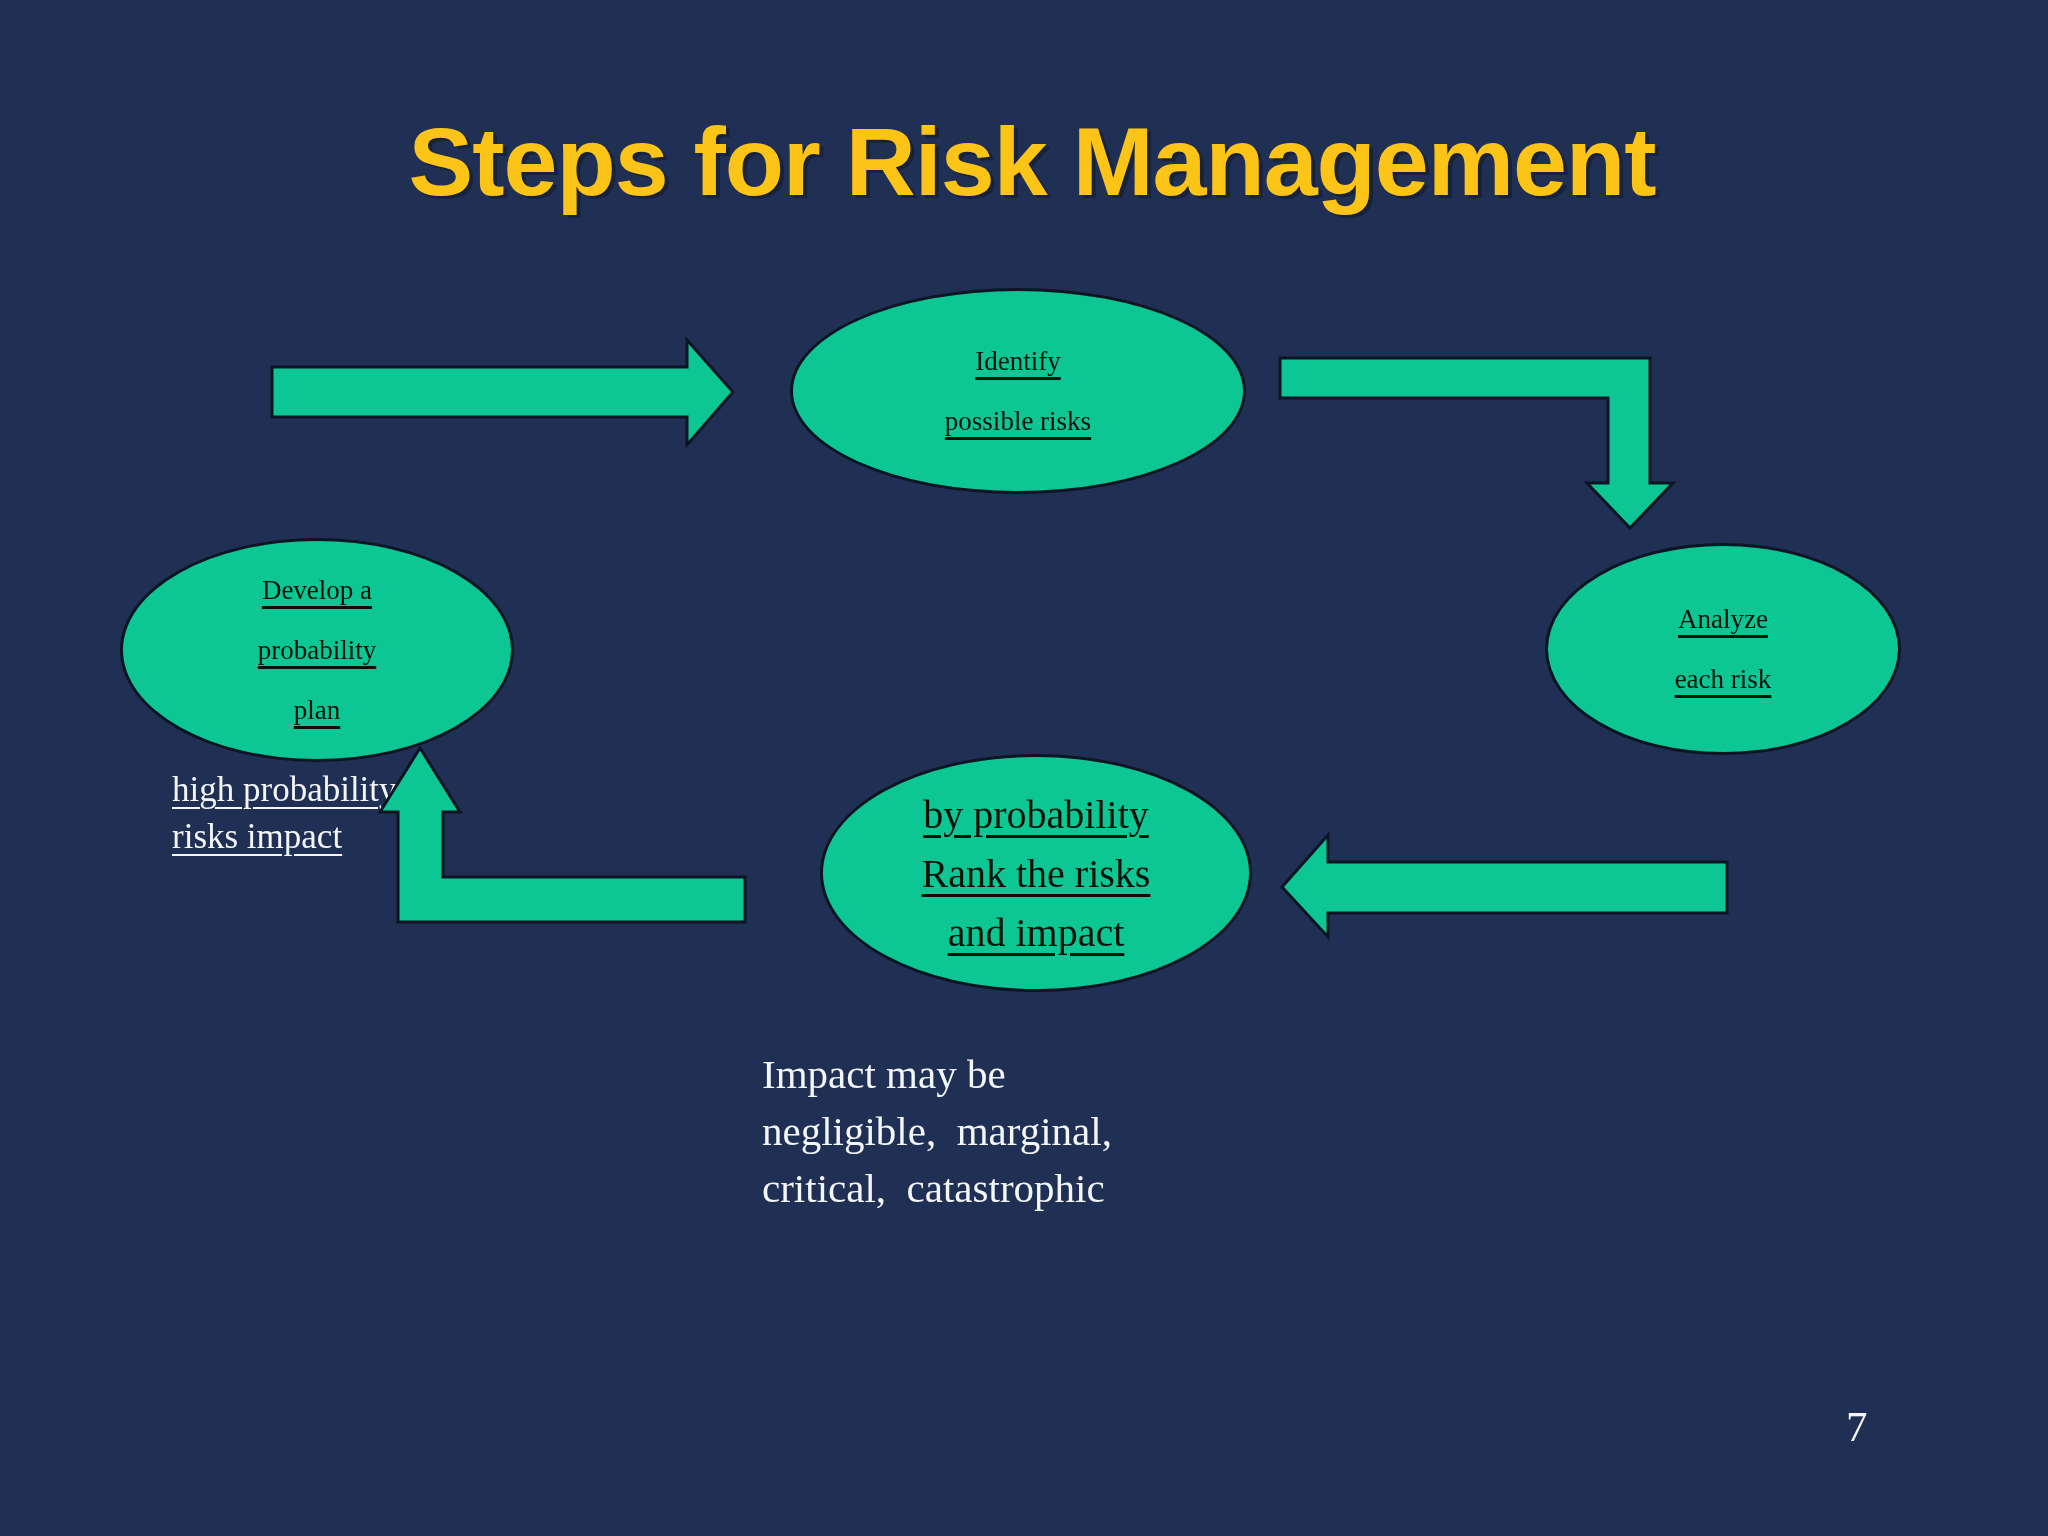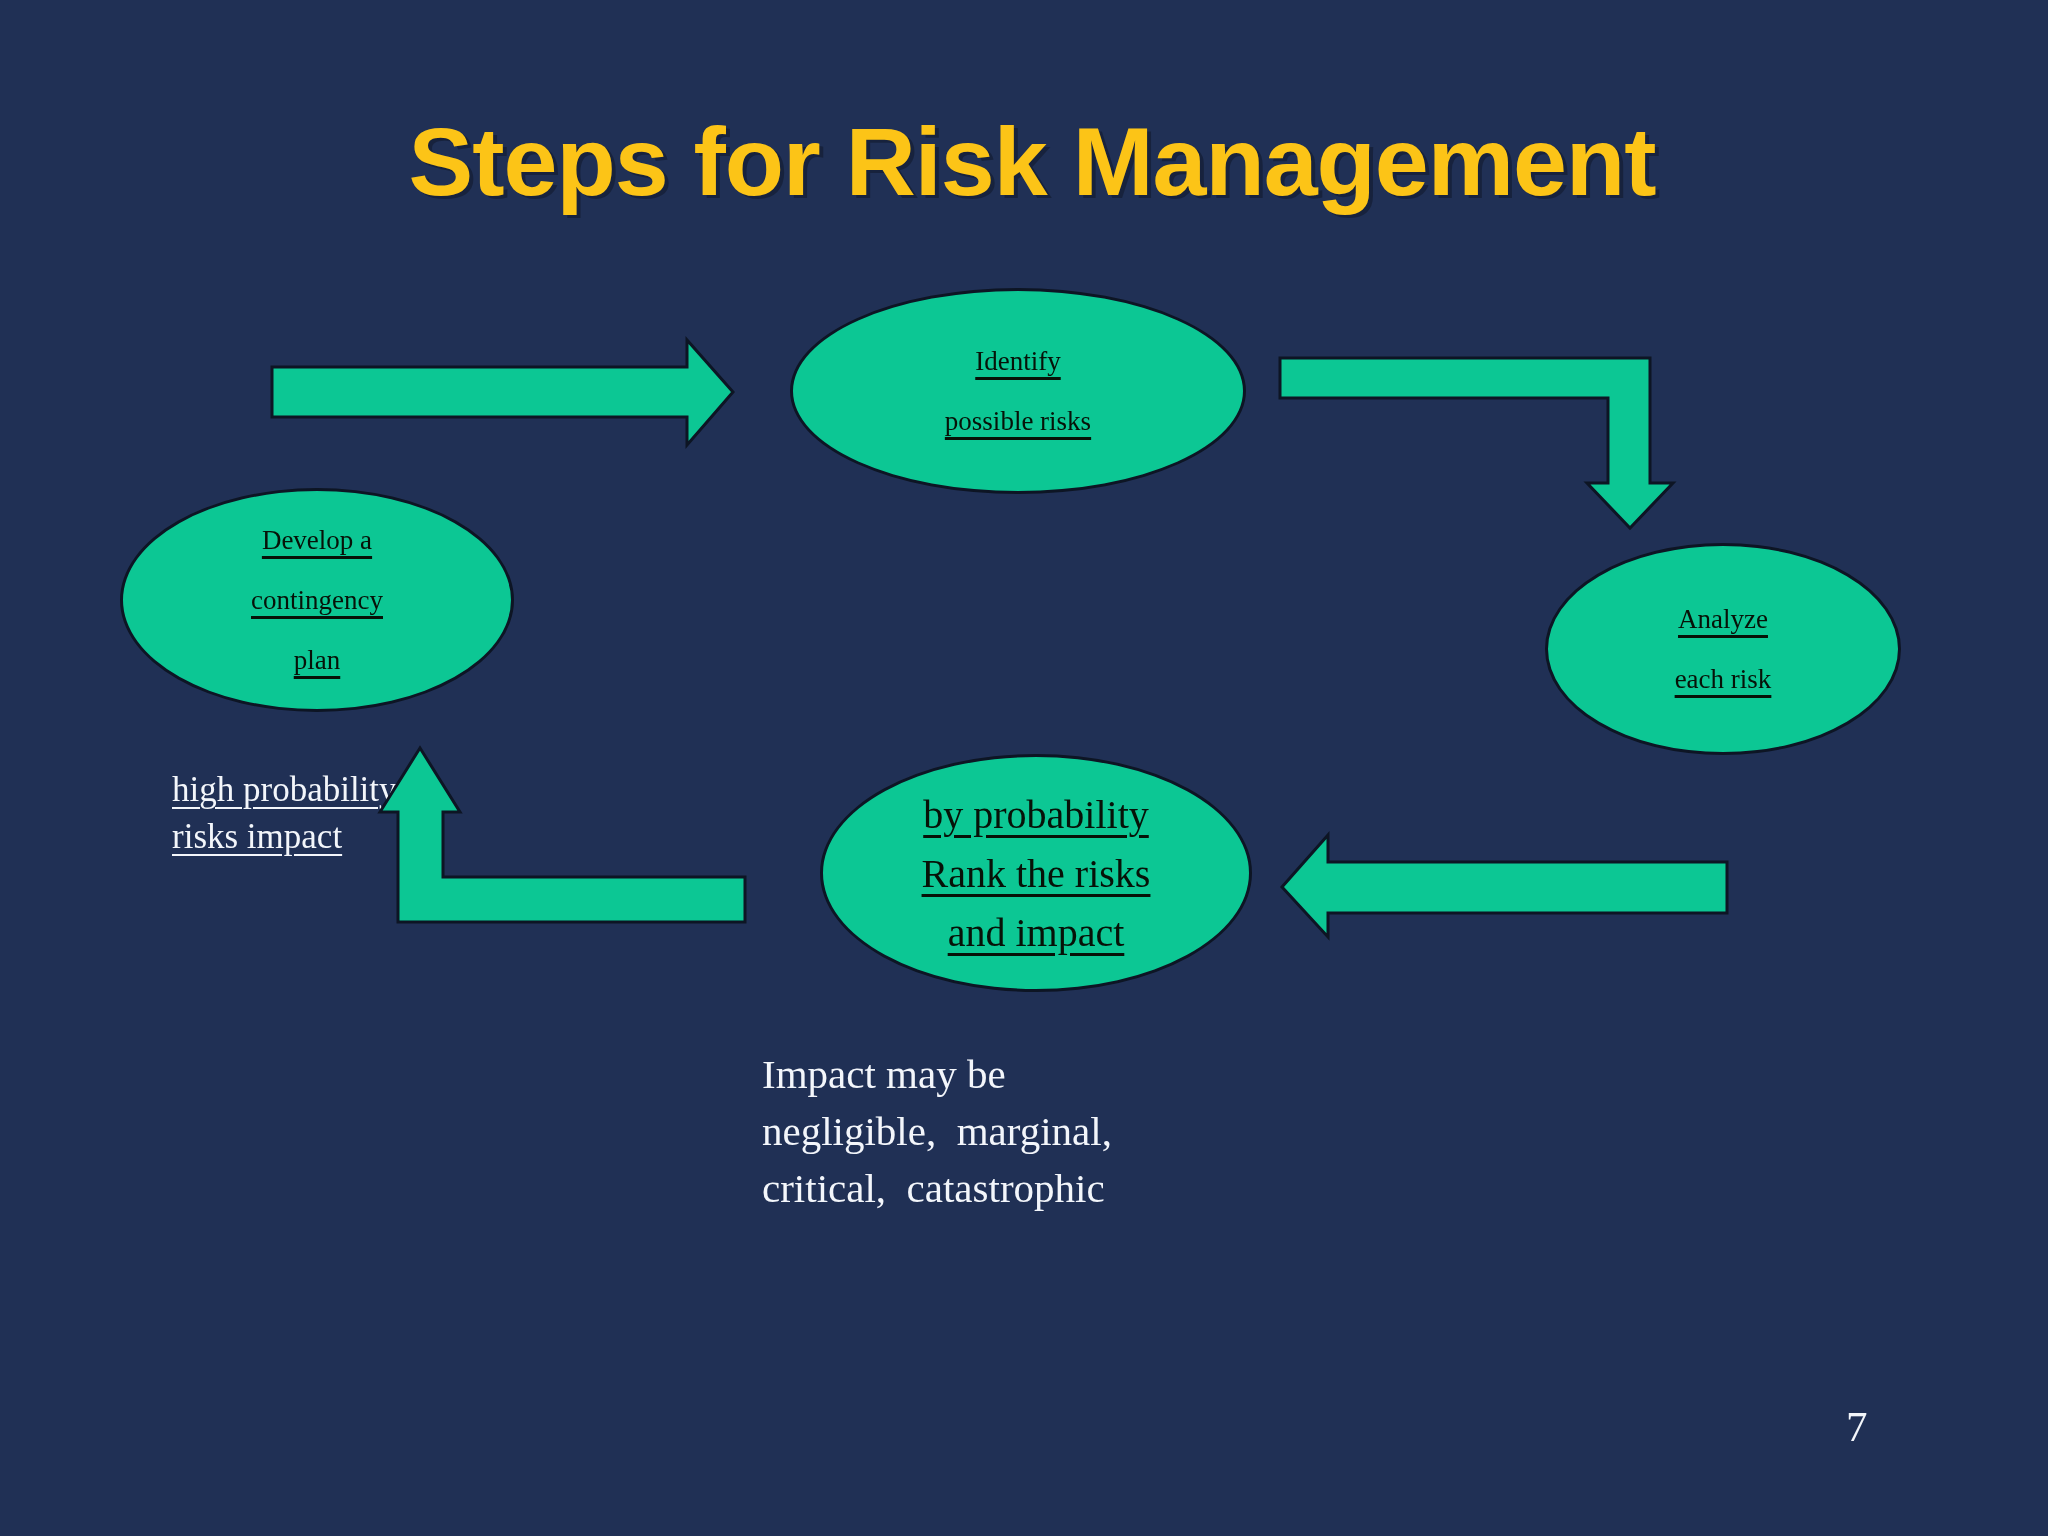--- a/index.html
+++ b/index.html
@@ -59,21 +59,21 @@
     font-size: 27px;
     line-height: 60px;
     text-decoration: underline;
     text-decoration-thickness: 2.5px;
     text-underline-offset: 7px;
   }
   .e-identify { left: 790px; top: 288px; width: 456px; height: 206px; }
   .e-analyze  { left: 1545px; top: 543px; width: 356px; height: 212px; }
   .e-rank     { left: 820px; top: 754px; width: 432px; height: 238px; }
   .e-rank .line { font-size: 40px; line-height: 59px; }
-  .e-develop  { left: 120px; top: 488px; width: 394px; height: 224px; }
+  .e-develop  { left: 120px; top: 538px; width: 394px; height: 224px; }
   .note {
     position: absolute;
     color: var(--text-white, #f3f6fb);
     z-index: 2;
   }
   .note-high {
     left: 172px;
     top: 766px;
     font-size: 35px;
     line-height: 47px;
@@ -129,21 +129,21 @@
   </div>
 
   <div class="ellipse e-rank">
     <div class="line">by probability</div>
     <div class="line">Rank the risks</div>
     <div class="line">and impact</div>
   </div>
 
   <div class="ellipse e-develop">
     <div class="line">Develop a</div>
-    <div class="line">contingency</div>
+    <div class="line">probability</div>
     <div class="line">plan</div>
   </div>
 
   <div class="note note-impact">
     <div class="line">Impact may be</div>
     <div class="line">negligible,  marginal,</div>
     <div class="line">critical,  catastrophic</div>
   </div>
 
   <div class="page-number">7</div>

